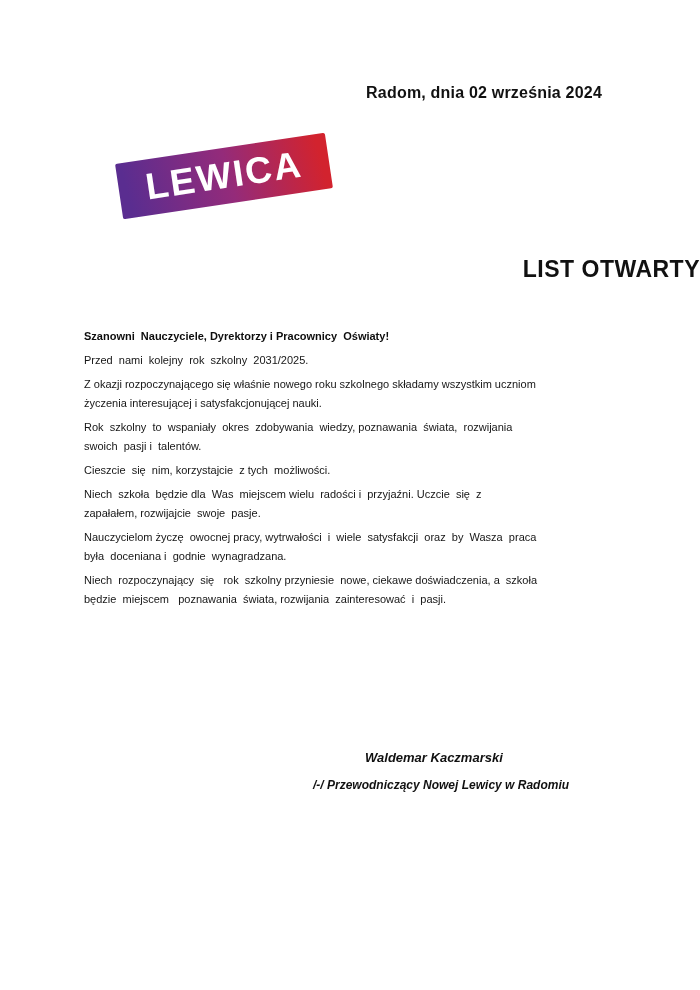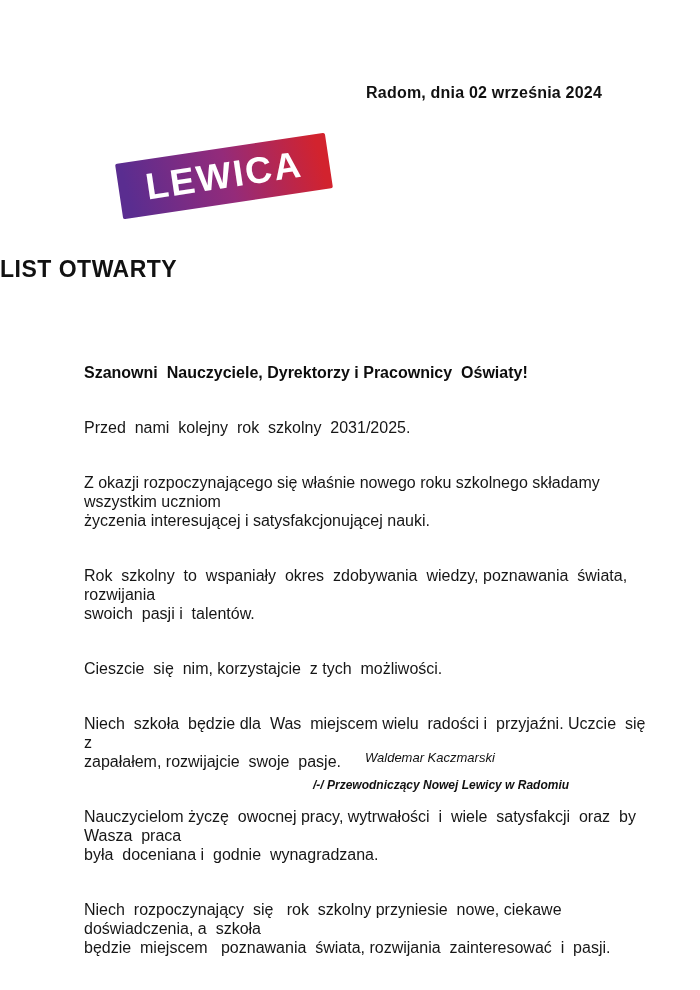--- a/index.html
+++ b/index.html
@@ -45,50 +45,49 @@
     padding-bottom: 2px;
     white-space: nowrap;
   }
 
   
   .letter-title {
     position: absolute;
     top: 256px;
     left: 0;
     width: 700px;
-    text-align: left;
+    text-align: right;
     font-size: 23px;
     font-weight: bold;
     letter-spacing: 0.5px;
   }
 
   
   .letter-body {
     position: absolute;
     top: 327px;
     left: 84px;
     width: 566px;
   }
   .letter-body p {
-    font-size: 16px;
+    font-size: 11px;
     line-height: 19px;
     margin-bottom: 5px;
     white-space: pre-wrap;
     color: #161616;
-    margin-top: 36px;
   }
   .letter-body p.bold { font-weight: bold; color: #0d0d0d; }
 
   
   .signature-name {
     position: absolute;
     top: 750px;
     left: 365px;
     font-size: 13px;
-    font-weight: normal;
+    font-weight: bold;
     font-style: italic;
     white-space: nowrap;
   }
   .signature-role {
     position: absolute;
     top: 778px;
     left: 313px;
     font-size: 12px;
     font-weight: bold;
     font-style: italic;

